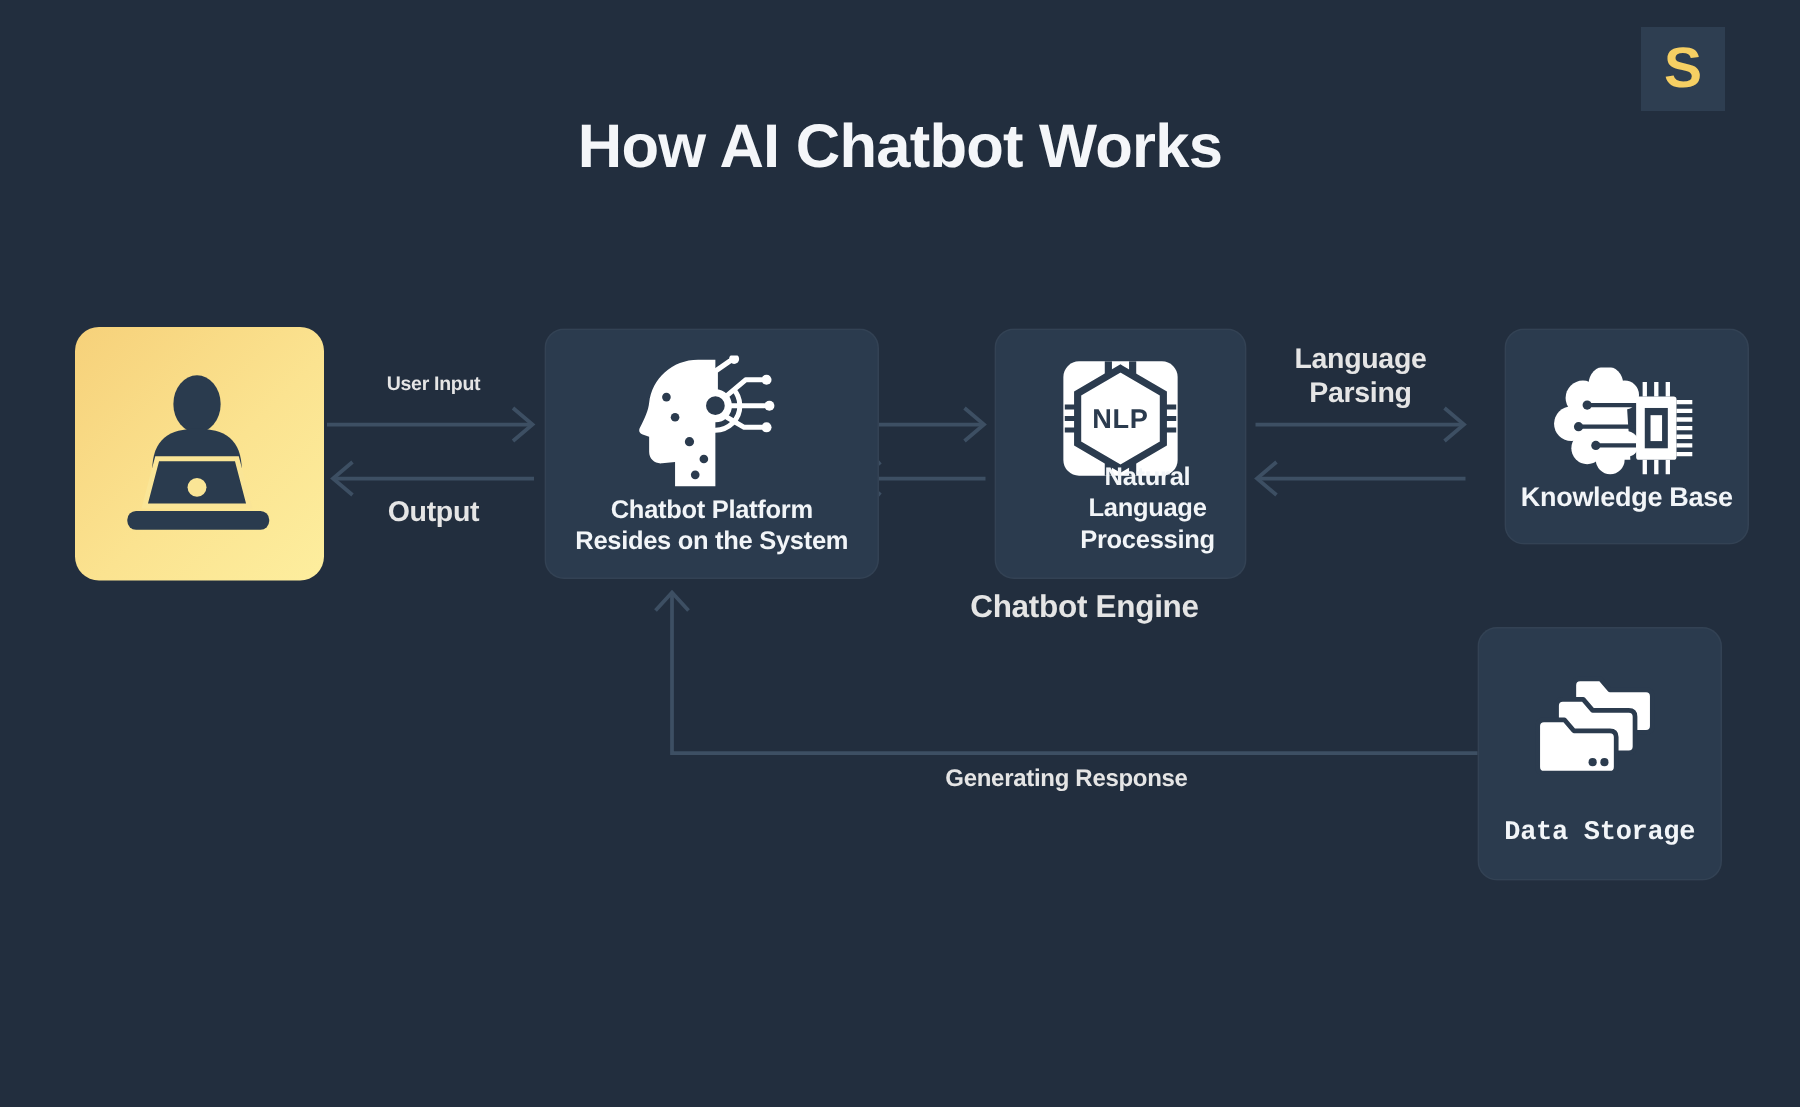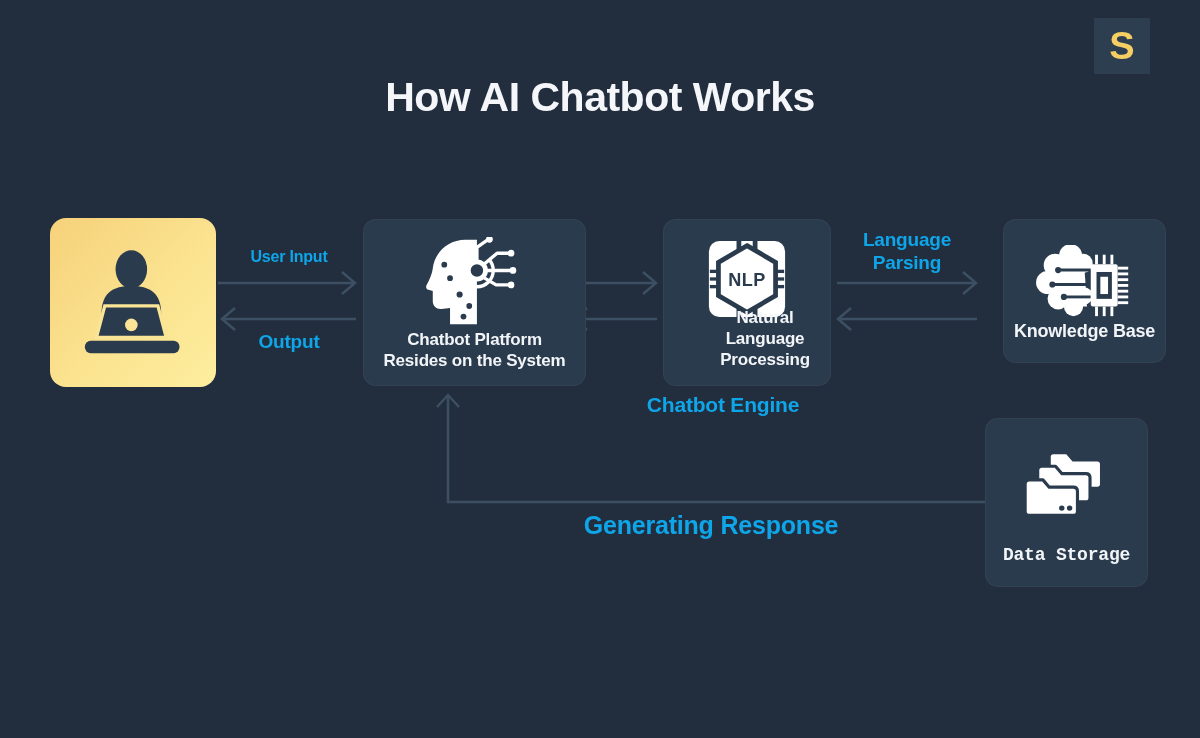--- a/index.html
+++ b/index.html
@@ -33,28 +33,28 @@
   #platform-box{left:363px;top:219px;width:223px;height:167px;}
   #nlp-box{left:663px;top:219px;width:168px;height:167px;}
   #kb-box{left:1003px;top:219px;width:163px;height:144px;}
   #ds-box{left:985px;top:418px;width:163px;height:169px;}
   .card-label{
     position:absolute;left:0;right:0;text-align:center;
     font-weight:bold;font-size:17px;line-height:21px;letter-spacing:-0.2px;color:#f2f5f8;
   }
   
   .edge-label{
-    position:absolute;text-align:center;font-weight:bold;color:#0ea5e9;
+    position:absolute;text-align:center;font-weight:bold;color:#e5e5e5;
     letter-spacing:-0.2px;
   }
-  #lbl-user-input{left:210px;top:248px;width:158px;font-size:16px;}
+  #lbl-user-input{left:210px;top:248px;width:158px;font-size:13px;}
   #lbl-output{left:210px;top:331px;width:158px;font-size:19px;}
   #lbl-language-parsing{left:829px;top:228px;width:156px;font-size:19px;line-height:23px;}
   #lbl-chatbot-engine{left:623px;top:393px;width:200px;font-size:21px;}
-  #lbl-generating-response{left:536px;top:511px;width:350px;font-size:25px;}
+  #lbl-generating-response{left:536px;top:511px;width:350px;font-size:16px;}
   
   #edges{left:0;top:0;pointer-events:none;}
   svg{display:block;}
 </style>
 </head>
 <body>
 
 <div id="canvas">
 
   <div id="title" class="abs">How AI Chatbot Works</div>

